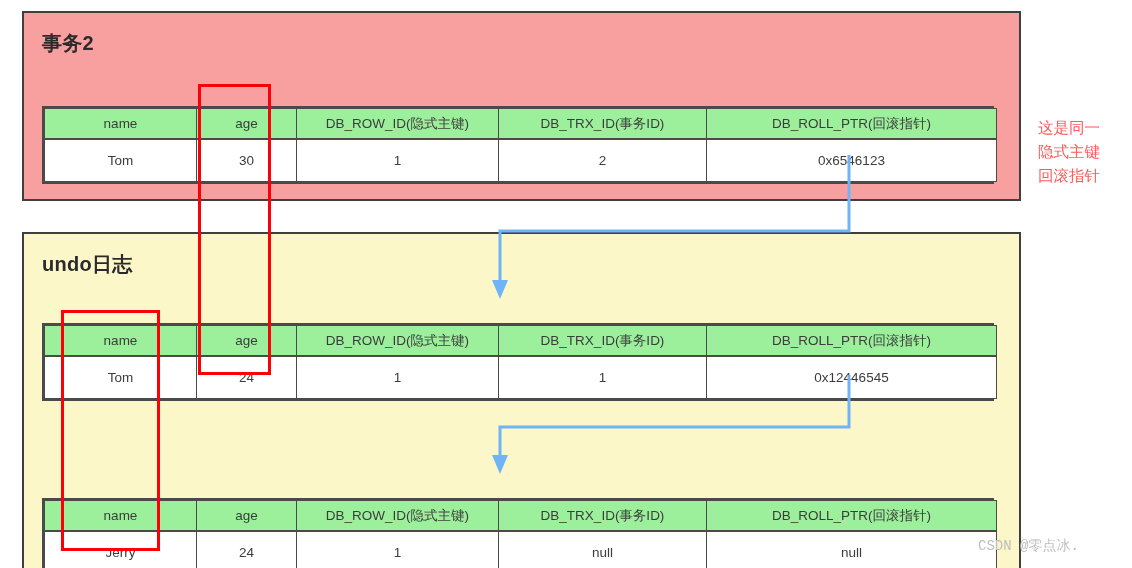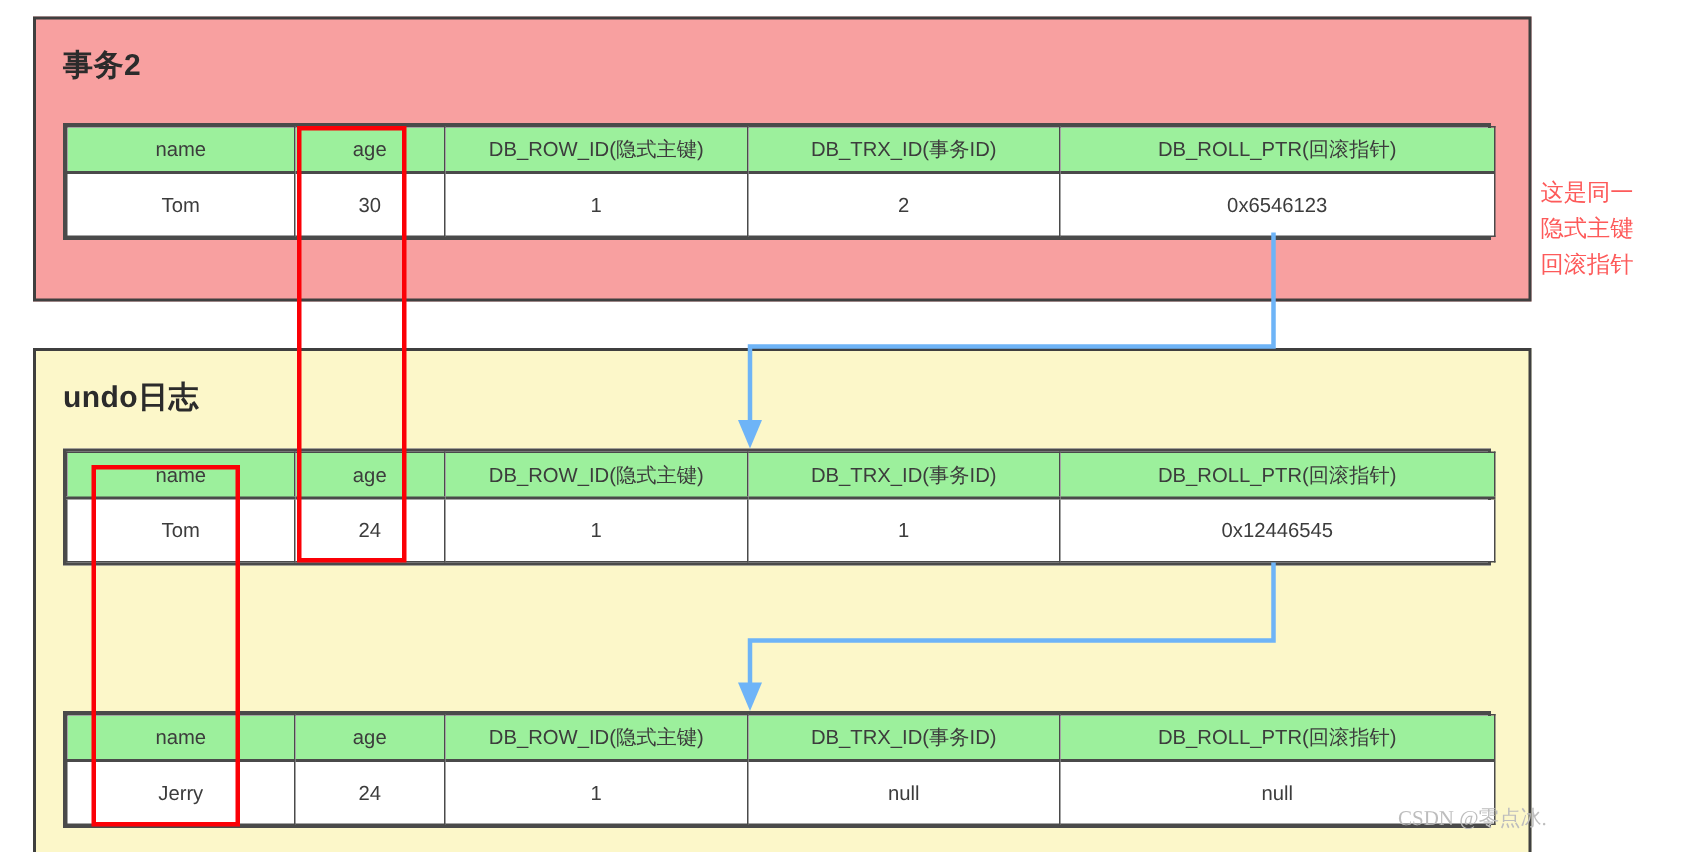--- a/index.html
+++ b/index.html
@@ -36,20 +36,21 @@
     white-space:nowrap;
   }
 
   
   .rowtable{
     position:absolute;
     box-sizing:border-box;
     border:2px solid #4a4a4a;
     border-collapse:collapse;
     background:#ffffff;
+    margin-top:24px;
   }
   .rowtable table{
     border-collapse:collapse;
     width:100%;
     table-layout:fixed;
   }
   .rowtable th,.rowtable td{
     border:1px solid #4a4a4a;
     text-align:center;
     font-size:13.5px;
@@ -94,30 +95,30 @@
   
   .annot{
     position:absolute;
     left:1027px;top:116px;
     width:100px;
     color:#fd5a5a;
     font-size:15.5px;
     line-height:24px;
     font-family:"DejaVu Sans","Liberation Sans",sans-serif;
   }
-  .annot div{white-space:nowrap;}
+  .annot div{white-space:nowrap;margin-left:11px;}
 
   
   .watermark{
     position:absolute;
-    left:932px;top:537px;
+    left:978px;top:537px;
     font-size:14px;
     color:#bdbdbd;
     white-space:nowrap;
-    font-family:Liberation Serif, serif;
+    font-family:Liberation Mono, monospace;
   }
 
   
   .arrow-svg{position:absolute;left:0;top:0;width:1132px;height:568px;pointer-events:none;}
 </style>
 </head>
 <body>
 
 <div id="stage">
 

